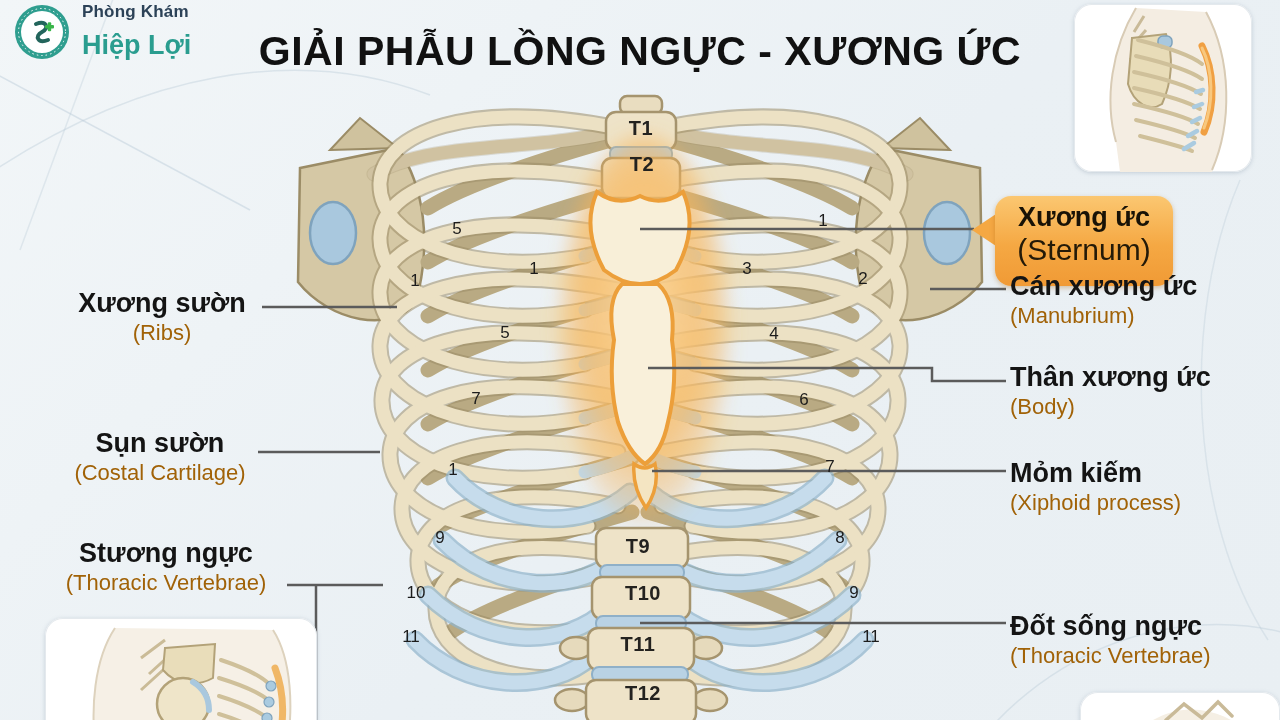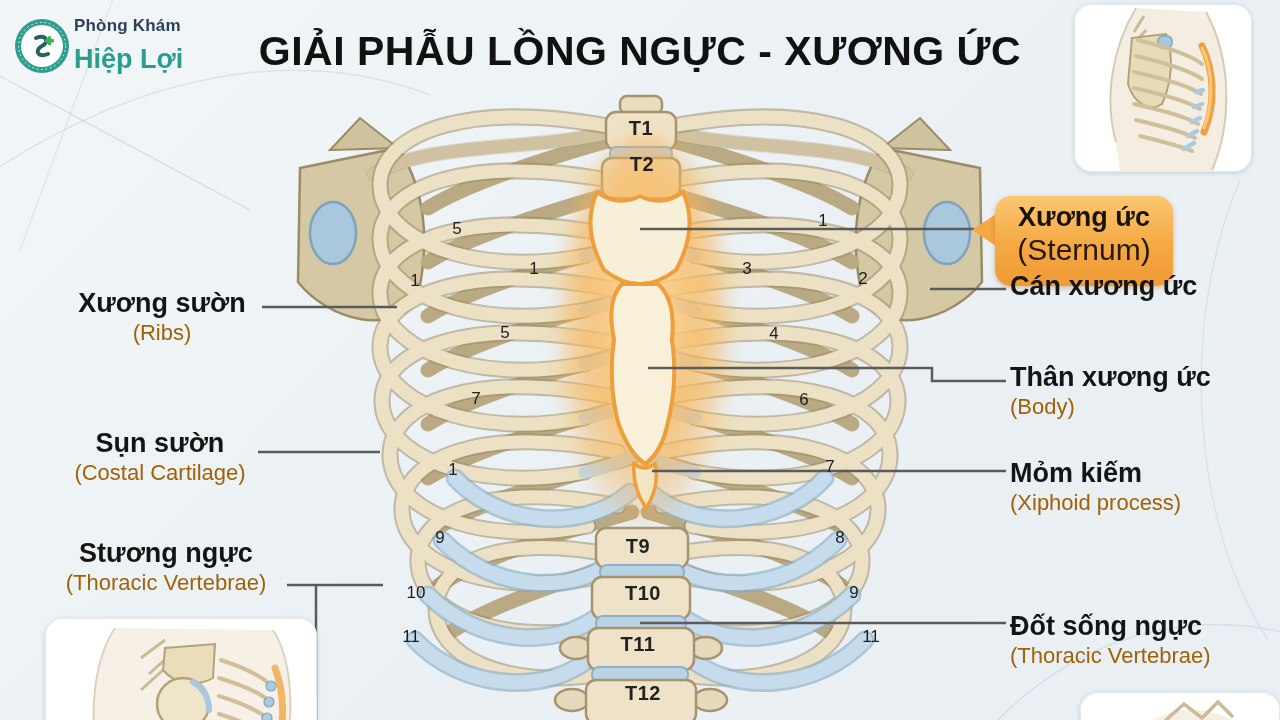--- a/index.html
+++ b/index.html
@@ -6,21 +6,21 @@
   html,body { width:1280px; height:720px; overflow:hidden; }
   body {
     font-family:"Liberation Sans","DejaVu Sans",sans-serif;
     background:linear-gradient(135deg,#f2f6f8 0%,#eaf0f4 55%,#e9eff3 100%);
     position:relative; color:#151515;
   }
   .layer { position:absolute; inset:0;text-align:center; }
   svg.fullpage { position:absolute; left:0; top:0; width:1280px; height:720px; }
 
   
-  .logo-wrap { position:absolute; left:14px; top:16px; display:flex; align-items:center; gap:4px; }
+  .logo-wrap { position:absolute; left:14px; top:2px; display:flex; align-items:center; gap:12px; }
   .logo-badge { width:56px; height:56px; }
   .logo-text .clinic-type { font-size:17px; font-weight:700; color:#2c4257; letter-spacing:.2px; }
   .logo-text .clinic-name { font-size:27px; font-weight:700; color:#2a9d8f; margin-top:8px; }
   .page-title {
     position:absolute; left:140px; right:140px; top:28px; text-align:center;
     font-size:41px; font-weight:700; color:#111; letter-spacing:.5px;
   }
 
   
   .anat-label { position:absolute; text-align:center; line-height:1.18; }
@@ -248,20 +248,21 @@
   <div class="en">(Thoracic Vertebrae)</div>
 </div>
 
 <div class="callout-arrow"></div>
 <div class="callout">
   <div class="vi">Xương ức</div>
   <div class="en">(Sternum)</div>
 </div>
 <div class="anat-label right-side lbl-manubrium">
   <div class="vi">Cán xương ức</div>
+  <div class="en">(Manubrium)</div>
 </div>
 <div class="anat-label right-side lbl-body">
   <div class="vi">Thân xương ức</div>
   <div class="en">(Body)</div>
 </div>
 <div class="anat-label right-side lbl-xiphoid">
   <div class="vi">Mỏm kiếm</div>
   <div class="en">(Xiphoid process)</div>
 </div>
 <div class="anat-label right-side lbl-vertebra">

